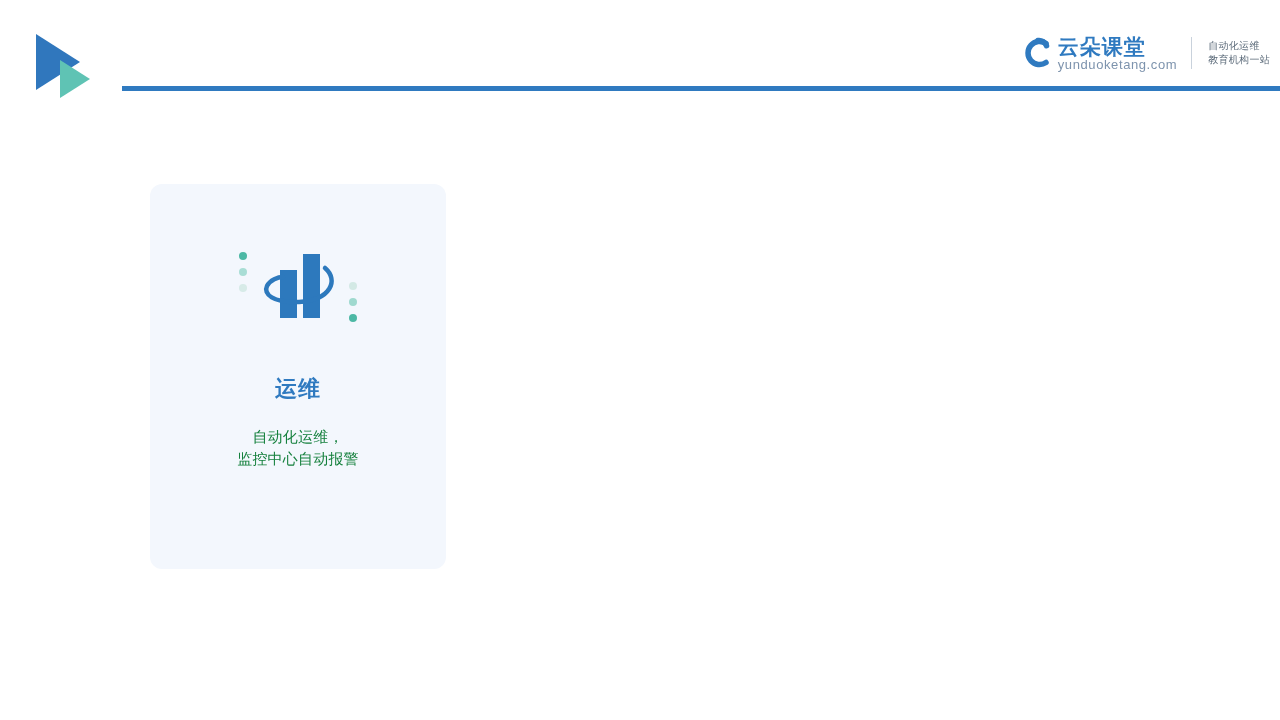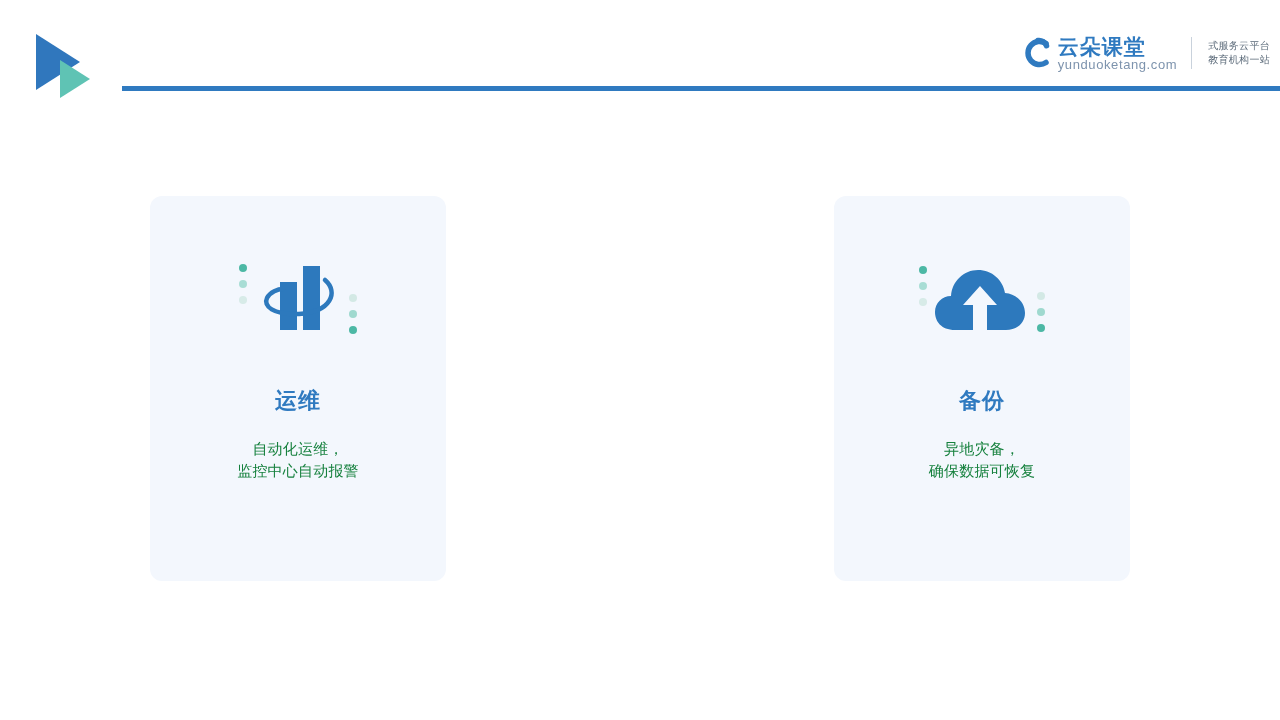--- a/index.html
+++ b/index.html
@@ -105,21 +105,21 @@
     font-size: 10px;
     color: #5c6b7a;
     line-height: 14px;
     letter-spacing: 0.3px;
   }
 
   
   .card-row {
     position: absolute;
     left: 150px;
-    top: 196px;
+    top: 184px;
     width: 980px;
     height: 385px;
     display: flex;
     justify-content: space-between;
   }
 
   .feature-card {
     width: 296px;
     height: 385px;
     background: #f3f7fd;
@@ -184,21 +184,21 @@
           <path d="M22 7.5 a8 8 0 0 1 8.5 5.2" fill="none" stroke="#2f7ac0" stroke-width="5.5" stroke-linecap="round"></path>
         </svg>
       </div>
       <div class="logo-wordblock">
         <div class="logo-cn">云朵课堂</div>
         <div class="logo-domain">yunduoketang.com</div>
       </div>
     </div>
     <div class="logo-divider"></div>
     <div class="logo-tagline">
-      <div>式服务云平台</div>
+      <div>自动化运维</div>
       <div>教育机构一站</div>
     </div>
   </div>
 </div>
 
 <div class="card-row">
 
   <div class="feature-card">
     <div class="card-icon-wrap">
       <svg width="150" height="90" viewBox="0 0 150 90" aria-hidden="true">
@@ -215,33 +215,15 @@
         <rect x="80" y="12" width="17" height="64" fill="#2d79bd"></rect>
 
         <path d="M102 26 C116 38 108 58 76 60 C50 61 40 52 44 44 C47 38 55 35 60 35" fill="none" stroke="#2d79bd" stroke-width="4.5" stroke-linecap="round"></path>
       </svg>
     </div>
     <div class="card-title">运维</div>
     <div class="card-desc">自动化运维，
 监控中心自动报警</div>
   </div>
 
-  <div class="feature-card">
-    <div class="card-icon-wrap">
-      <svg width="150" height="90" viewBox="0 0 150 90" aria-hidden="true">
-        <circle cx="16" cy="16" r="4" fill="#4cb8a5"></circle>
-        <circle cx="16" cy="32" r="4" fill="#8fd4c7" opacity="0.75"></circle>
-        <circle cx="16" cy="48" r="4" fill="#cfe7e2" opacity="0.8"></circle>
-        <circle cx="134" cy="42" r="4" fill="#cfe7e2" opacity="0.9"></circle>
-        <circle cx="134" cy="58" r="4" fill="#8fd4c7" opacity="0.85"></circle>
-        <circle cx="134" cy="74" r="4" fill="#4cb8a5"></circle>
-        <path d="M48 76 C34 76 28 67 28 58 C28 49 35 42 44 42 C45 27 57 16 71 16
-                 C85 16 96 26 98 39 C110 40 118 49 118 59 C118 69 110 76 99 76 Z" fill="#2d79bd"></path>
-        <path d="M73 32 L90 51 L80 51 L80 78 L66 78 L66 51 L56 51 Z" fill="#f3f7fd"></path>
-      </svg>
-    </div>
-    <div class="card-title">备份</div>
-    <div class="card-desc">异地灾备，
-确保数据可恢复</div>
-  </div>
 
 
 </div>
 
 </body></html>

